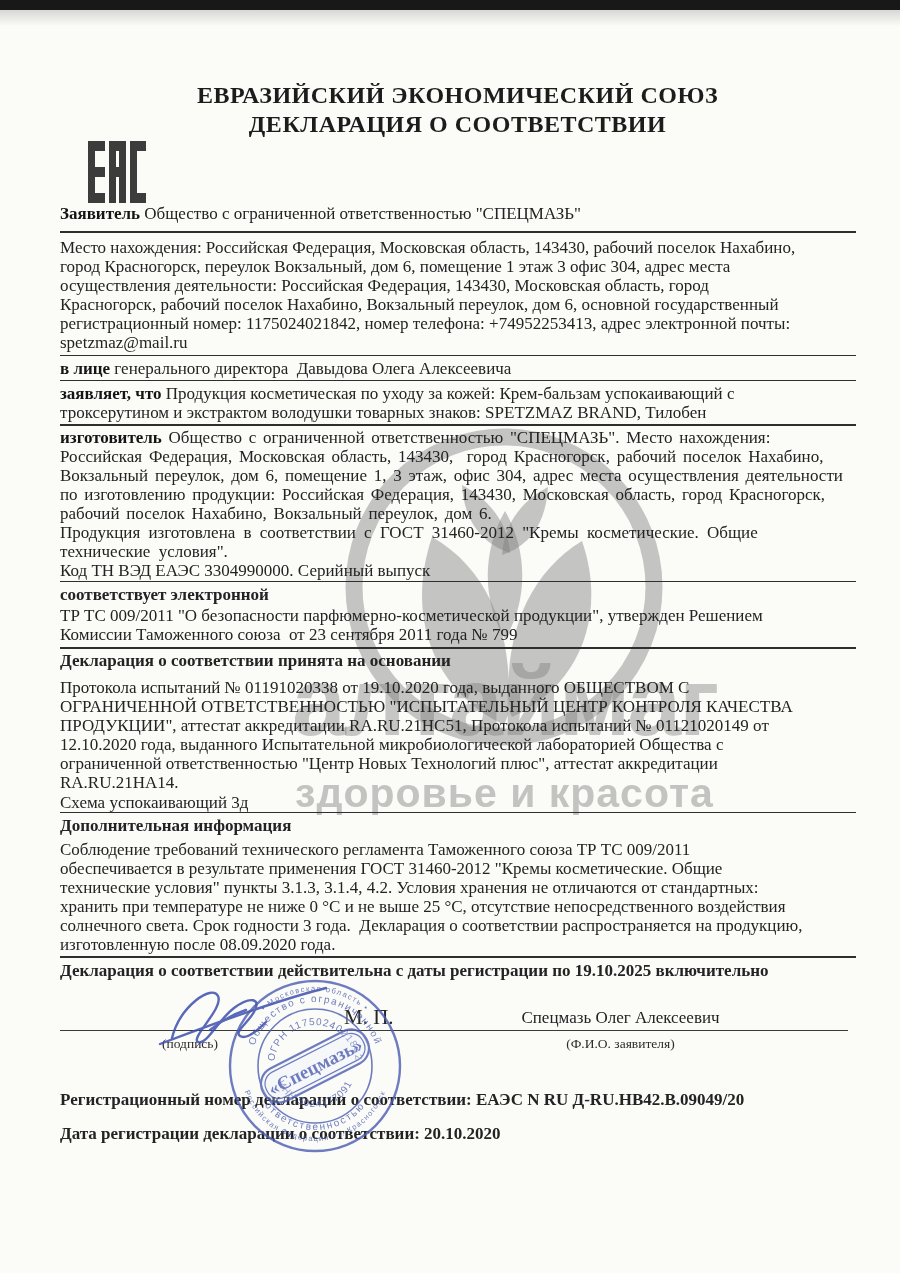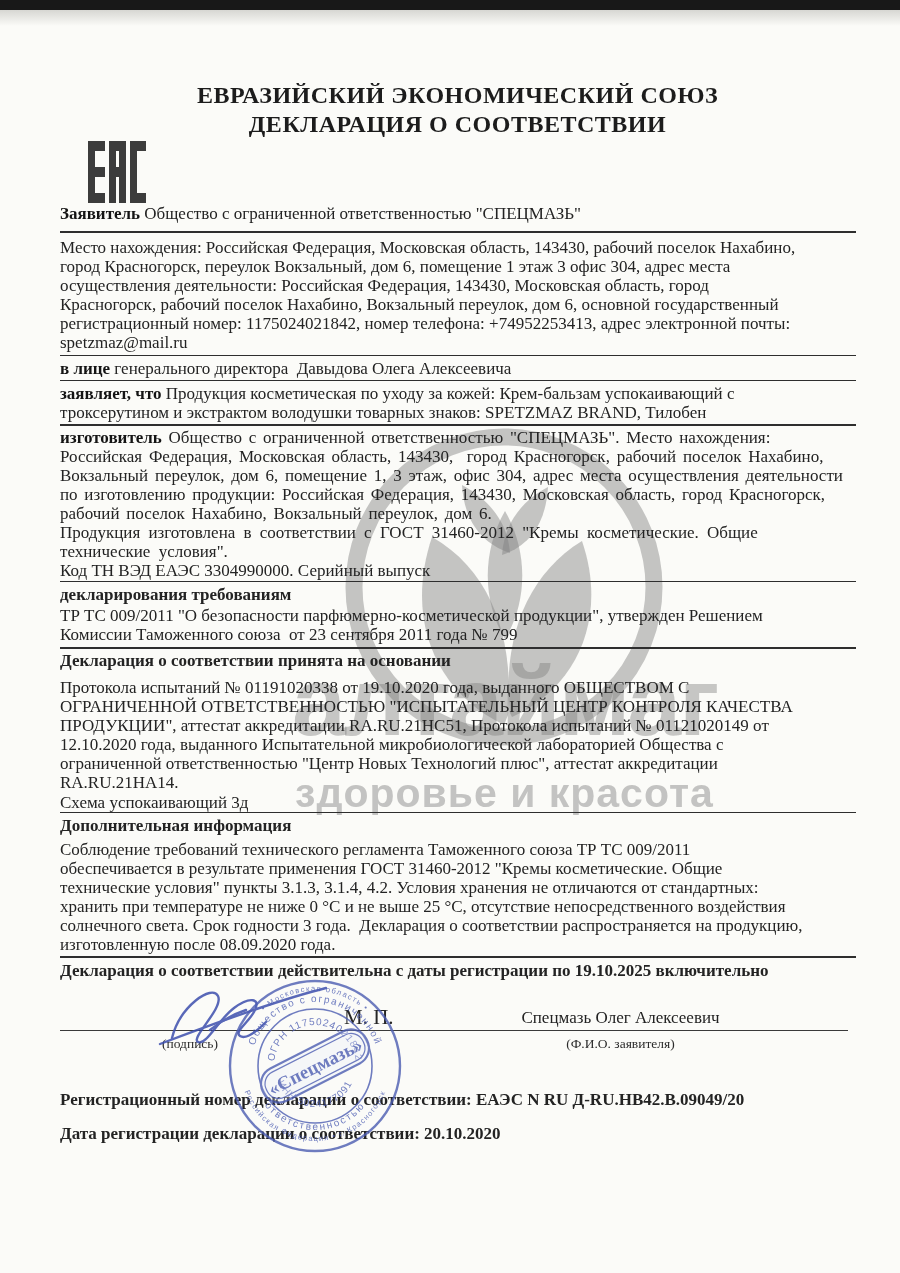--- a/index.html
+++ b/index.html
@@ -132,21 +132,21 @@
     </div>
     <div class="blk just2" style="top:523px;">
       <p class="para lines">Продукция изготовлена в соответствии с ГОСТ 31460-2012 "Кремы косметические. Общие
 технические условия".</p>
     </div>
     <div class="blk" style="top:561px;">
       <p class="para lines">Код ТН ВЭД ЕАЭС 3304990000. Серийный выпуск</p>
     </div>
     <div class="hr thin" style="top:581px;"></div>
 
-    <div class="blk heading" style="top:585px;">декларирования требованиям</div>
+    <div class="blk heading" style="top:585px;">соответствует электронной</div>
     <div class="blk" style="top:606px;">
       <p class="para lines">ТР ТС 009/2011 "О безопасности парфюмерно-косметической продукции", утвержден Решением
 Комиссии Таможенного союза  от 23 сентября 2011 года № 799</p>
     </div>
     <div class="hr" style="top:647px;"></div>
 
     <div class="blk heading" style="top:651px;">Декларация о соответствии принята на основании</div>
     <div class="blk" style="top:678px;">
       <p class="para lines">Протокола испытаний № 01191020338 от 19.10.2020 года, выданного ОБЩЕСТВОМ С
 ОГРАНИЧЕННОЙ ОТВЕТСТВЕННОСТЬЮ "ИСПЫТАТЕЛЬНЫЙ ЦЕНТР КОНТРОЛЯ КАЧЕСТВА

